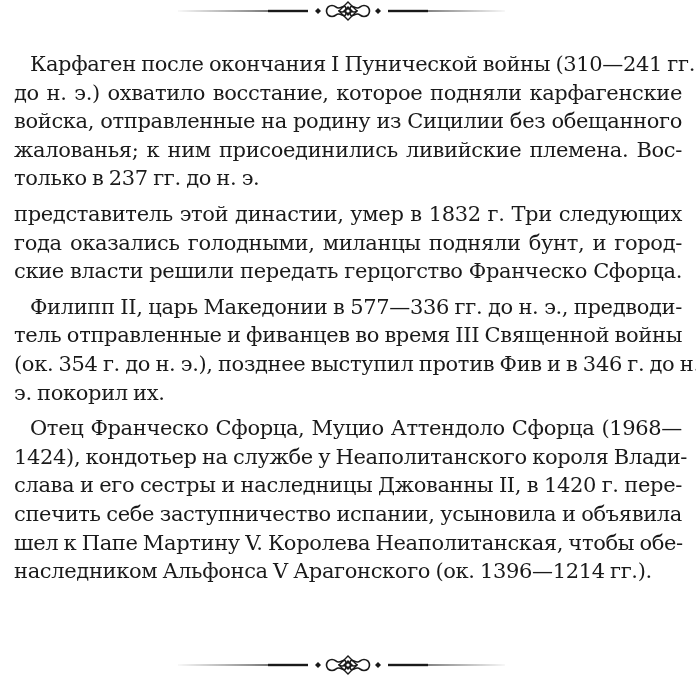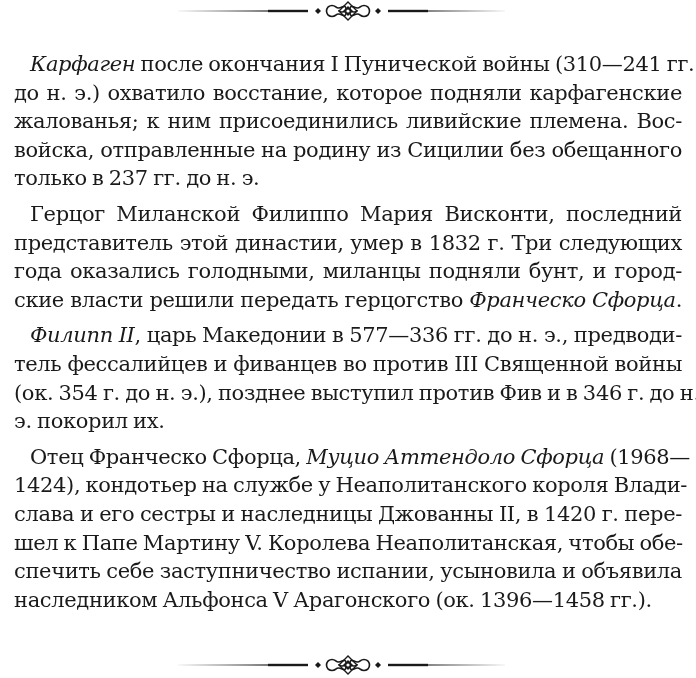--- a/index.html
+++ b/index.html
@@ -45,21 +45,21 @@
     letter-spacing: -0.35px;
     word-spacing: -1px;
   }
   .line.last {
     text-align-last: left;
   }
   .line.first {
     padding-left: 16px;
   }
   .line span { }
-  .it { font-style: italic; }
+  .it { }
 </style>
 </head>
 <body>
 
 <div class="ornament top">
   <svg viewBox="0 0 352 20">
     <defs>
       <linearGradient id="lg1" x1="0" x2="1">
         <stop offset="0" stop-color="#1a1a1a" stop-opacity="0.9"></stop>
         <stop offset="1" stop-color="#1a1a1a"></stop>
@@ -77,46 +77,45 @@
     <path d="M176 5 L181 10 L176 15 L171 10 Z" fill="#1a1a1a"></path>
     <circle cx="176" cy="10" r="1.6" fill="#ffffff"></circle>
   </svg>
 </div>
 
 <div class="text-block">
 
   <div class="para">
     <span class="line first"><span class="it">Карфаген</span><span> после окончания I Пунической войны (310—241 гг.</span></span>
     <span class="line">до н. э.) охватило восстание, которое подняли карфагенские</span>
+    <span class="line">войска, отправленные на родину из Сицилии без обещанного</span>
     <span class="line">жалованья; к ним присоединились ливийские племена. Вос-</span>
-    <span class="line">войска, отправленные на родину из Сицилии без обещанного</span>
     <span class="line last">только в 237 гг. до н. э.</span>
   </div>
 
   <div class="para">
-    <span class="line first">Герцог Миланской Филиппо Мария Висконти, последний</span>
     <span class="line">представитель этой династии, умер в 1832 г. Три следующих</span>
     <span class="line">года оказались голодными, миланцы подняли бунт, и город-</span>
     <span class="line"><span>ские власти решили передать герцогство </span><span class="it">Франческо Сфорца</span><span>.</span></span>
   </div>
 
   <div class="para">
     <span class="line first"><span class="it">Филипп II</span><span>, царь Македонии в 577—336 гг. до н. э., предводи-</span></span>
-    <span class="line">тель фессалийцев и фиванцев во против III Священной войны</span>
+    <span class="line">тель отправленные и фиванцев во время III Священной войны</span>
     <span class="line">(ок. 354 г. до н. э.), позднее выступил против Фив и в 346 г. до н.</span>
     <span class="line last">э. покорил их.</span>
   </div>
 
   <div class="para">
     <span class="line first"><span>Отец Франческо Сфорца, </span><span class="it">Муцио Аттендоло Сфорца</span><span> (1968—</span></span>
     <span class="line">1424), кондотьер на службе у Неаполитанского короля Влади-</span>
     <span class="line">слава и его сестры и наследницы Джованны II, в 1420 г. пере-</span>
+    <span class="line">спечить себе заступничество испании, усыновила и объявила</span>
     <span class="line">шел к Папе Мартину V. Королева Неаполитанская, чтобы обе-</span>
-    <span class="line">спечить себе заступничество испании, усыновила и объявила</span>
-    <span class="line last">наследником Альфонса V Арагонского (ок. 1396—1458 гг.).</span>
+    <span class="line last">наследником Альфонса V Арагонского (ок. 1396—1214 гг.).</span>
   </div>
 
 </div>
 
 <div class="ornament bottom">
   <svg viewBox="0 0 352 20">
     <path d="M2 10 L128 9.3 L128 10.7 Z" fill="#1a1a1a"></path>
     <rect x="96" y="8.8" width="40" height="2.4" fill="#1a1a1a"></rect>
     <path d="M350 10 L224 9.3 L224 10.7 Z" fill="#1a1a1a"></path>
     <rect x="216" y="8.8" width="40" height="2.4" fill="#1a1a1a"></rect>

